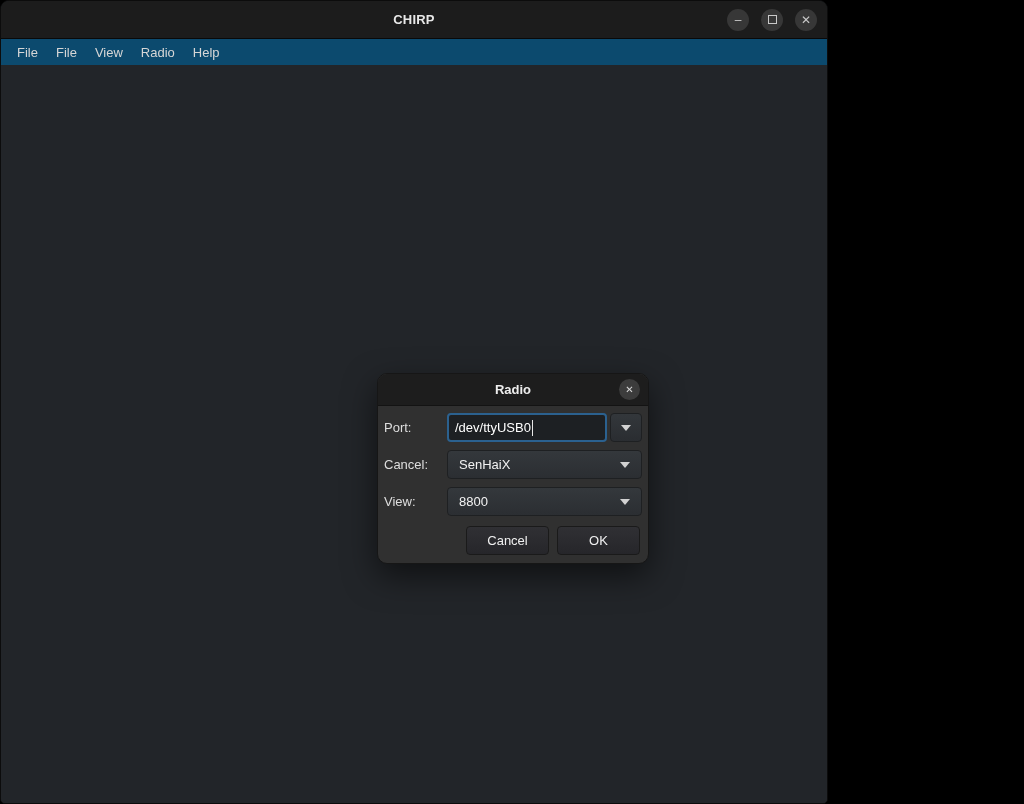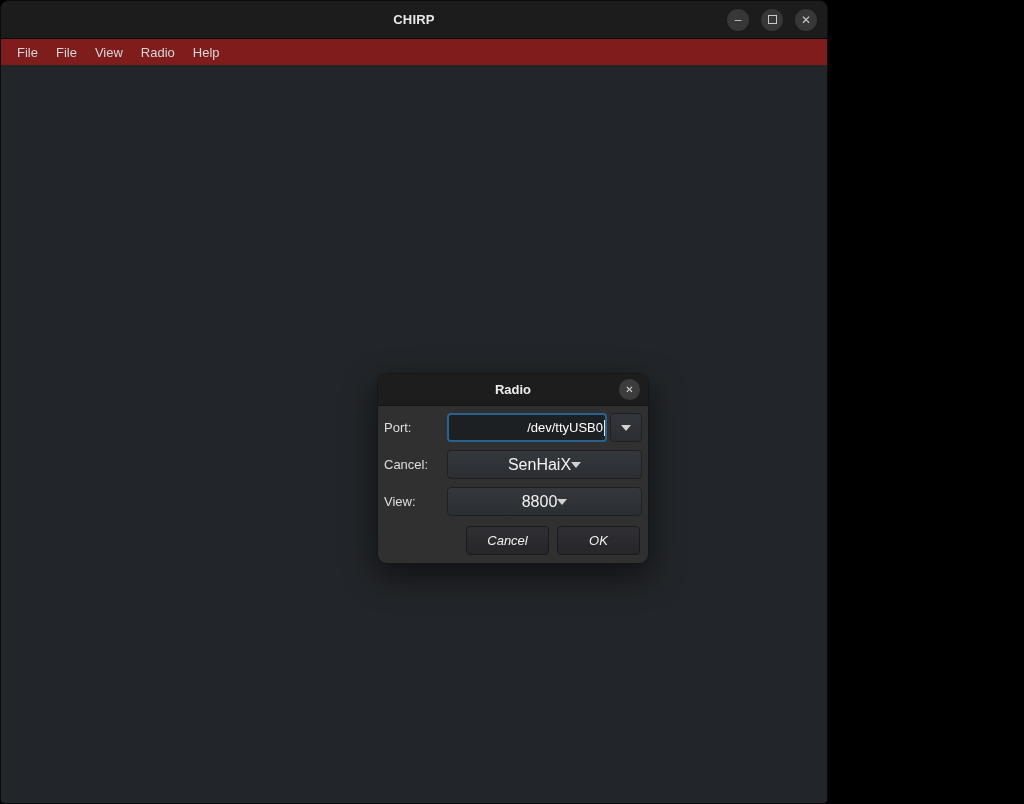--- a/index.html
+++ b/index.html
@@ -23,21 +23,21 @@
   .win-controls { position:absolute; right:10px; top:0; height:100%; display:flex; align-items:center; gap:12px; }
   .win-btn {
     width:22px; height:22px; border-radius:50%; background:#373737;
     color:#c9c9c9; display:flex; align-items:center; justify-content:center;
     font-size:12px; line-height:1; cursor:default;
   }
   .maximize-glyph { width:9px; height:9px; border:1px solid #c9c9c9; }
 
   
   .menubar {
-    height:26px; flex:0 0 26px; background:#7f1d1d;
+    height:26px; flex:0 0 26px; background:#0c4a6e;
     display:flex; align-items:center; padding:0 7px;
   }
   .menu-item { font-size:13px; color:#d6d6d6; padding:3px 9px; border-radius:3px; }
 
   
   .content { flex:1; background:#222529; position:relative; }
 
   
   .dialog {
     position:absolute; left:376px; top:308px; width:272px;
@@ -58,44 +58,44 @@
   .dialog-body { padding:7px 6px 8px 6px; }
 
   .form-row { display:flex; align-items:center; margin-bottom:8px; height:29px; }
   .form-label { width:55px; flex:0 0 55px; font-size:13px; color:#dedede; margin-right:8px; }
 
   
   .combo-entry { flex:1; display:flex; align-items:stretch; height:29px; }
   .entry {
     flex:1; min-width:0; background:#1d2023; border:2px solid #2b618f; border-radius:4px;
     color:#ffffff; font-size:13px; padding:0 0 0 6px;
-    display:flex; align-items:center; white-space:nowrap; overflow:hidden;justify-content:flex-end;
+    display:flex; align-items:center; white-space:nowrap; overflow:hidden;
   }
   .caret { display:inline-block; width:1px; height:16px; background:#e8e8e8; margin-left:1px; }
   .combo-arrow-btn {
     flex:0 0 32px; margin-left:3px; border-radius:4px;
     background:linear-gradient(#33373b,#2a2d31); border:1px solid #1e2022;
     display:flex; align-items:center; justify-content:center;
   }
 
   
   .dropdown {
     flex:1; height:29px; border-radius:4px;
     background:linear-gradient(#34383c,#2b2e32); border:1px solid #1e2022;
-    display:flex; align-items:center; justify-content:center;
-    padding:0 11px; color:#f2f2f2; font-size:16px;
+    display:flex; align-items:center; justify-content:space-between;
+    padding:0 11px; color:#f2f2f2; font-size:13px;
   }
   .tri-down {
     width:0; height:0;
     border-left:5px solid transparent; border-right:5px solid transparent;
     border-top:6px solid #d2d2d2;
   }
 
   
-  .btn-row { display:flex; justify-content:flex-end; gap:8px; margin-top:10px; padding-right:2px;font-style:italic; }
+  .btn-row { display:flex; justify-content:flex-end; gap:8px; margin-top:10px; padding-right:2px; }
   .btn {
     width:83px; height:29px; border-radius:4px;
     background:linear-gradient(#303034,#26262a); border:1px solid #1a1a1a;
     color:#f0f0f0; font-size:13px;
     display:flex; align-items:center; justify-content:center;
   }
 </style>
 </head>
 <body>
 

